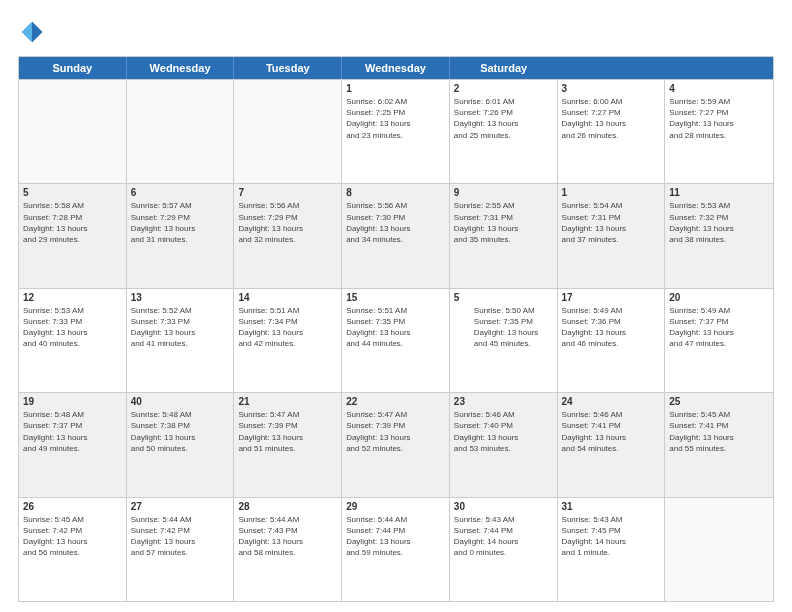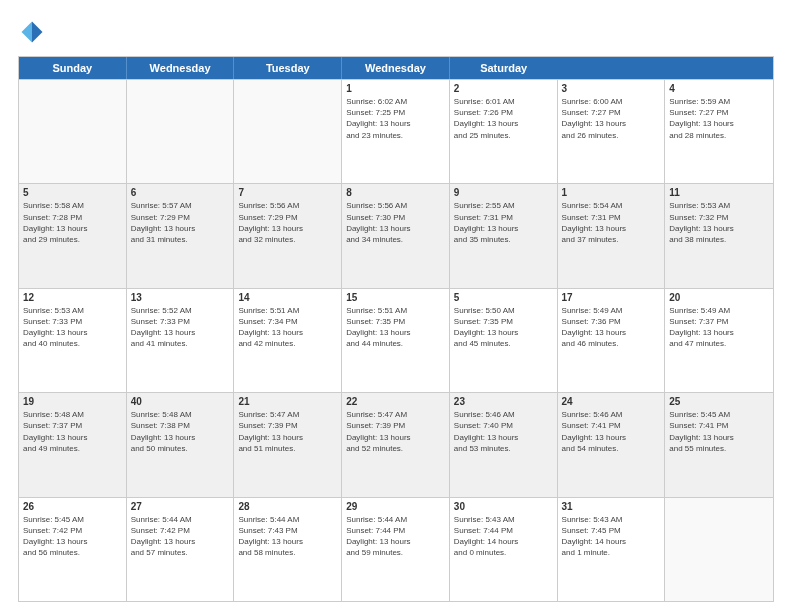--- a/index.html
+++ b/index.html
@@ -252,21 +252,21 @@
           </div>
           <div class="cal-cell">
             <div class="day-num">15</div>
             <div class="day-info" style="white-space: pre-line;">Sunrise: 5:51 AM
 Sunset: 7:35 PM
 Daylight: 13 hours
 and 44 minutes.</div>
           </div>
           <div class="cal-cell">
             <div class="day-num">5</div>
-            <div class="day-info" style="white-space: pre-line;">Sunrise: 5:50 AM
+            <div class="day-info" style="white-space: pre-line; margin-left: 20px;">Sunrise: 5:50 AM
 Sunset: 7:35 PM
 Daylight: 13 hours
 and 45 minutes.</div>
           </div>
           <div class="cal-cell">
             <div class="day-num">17</div>
             <div class="day-info" style="white-space: pre-line;">Sunrise: 5:49 AM
 Sunset: 7:36 PM
 Daylight: 13 hours
 and 46 minutes.</div>

